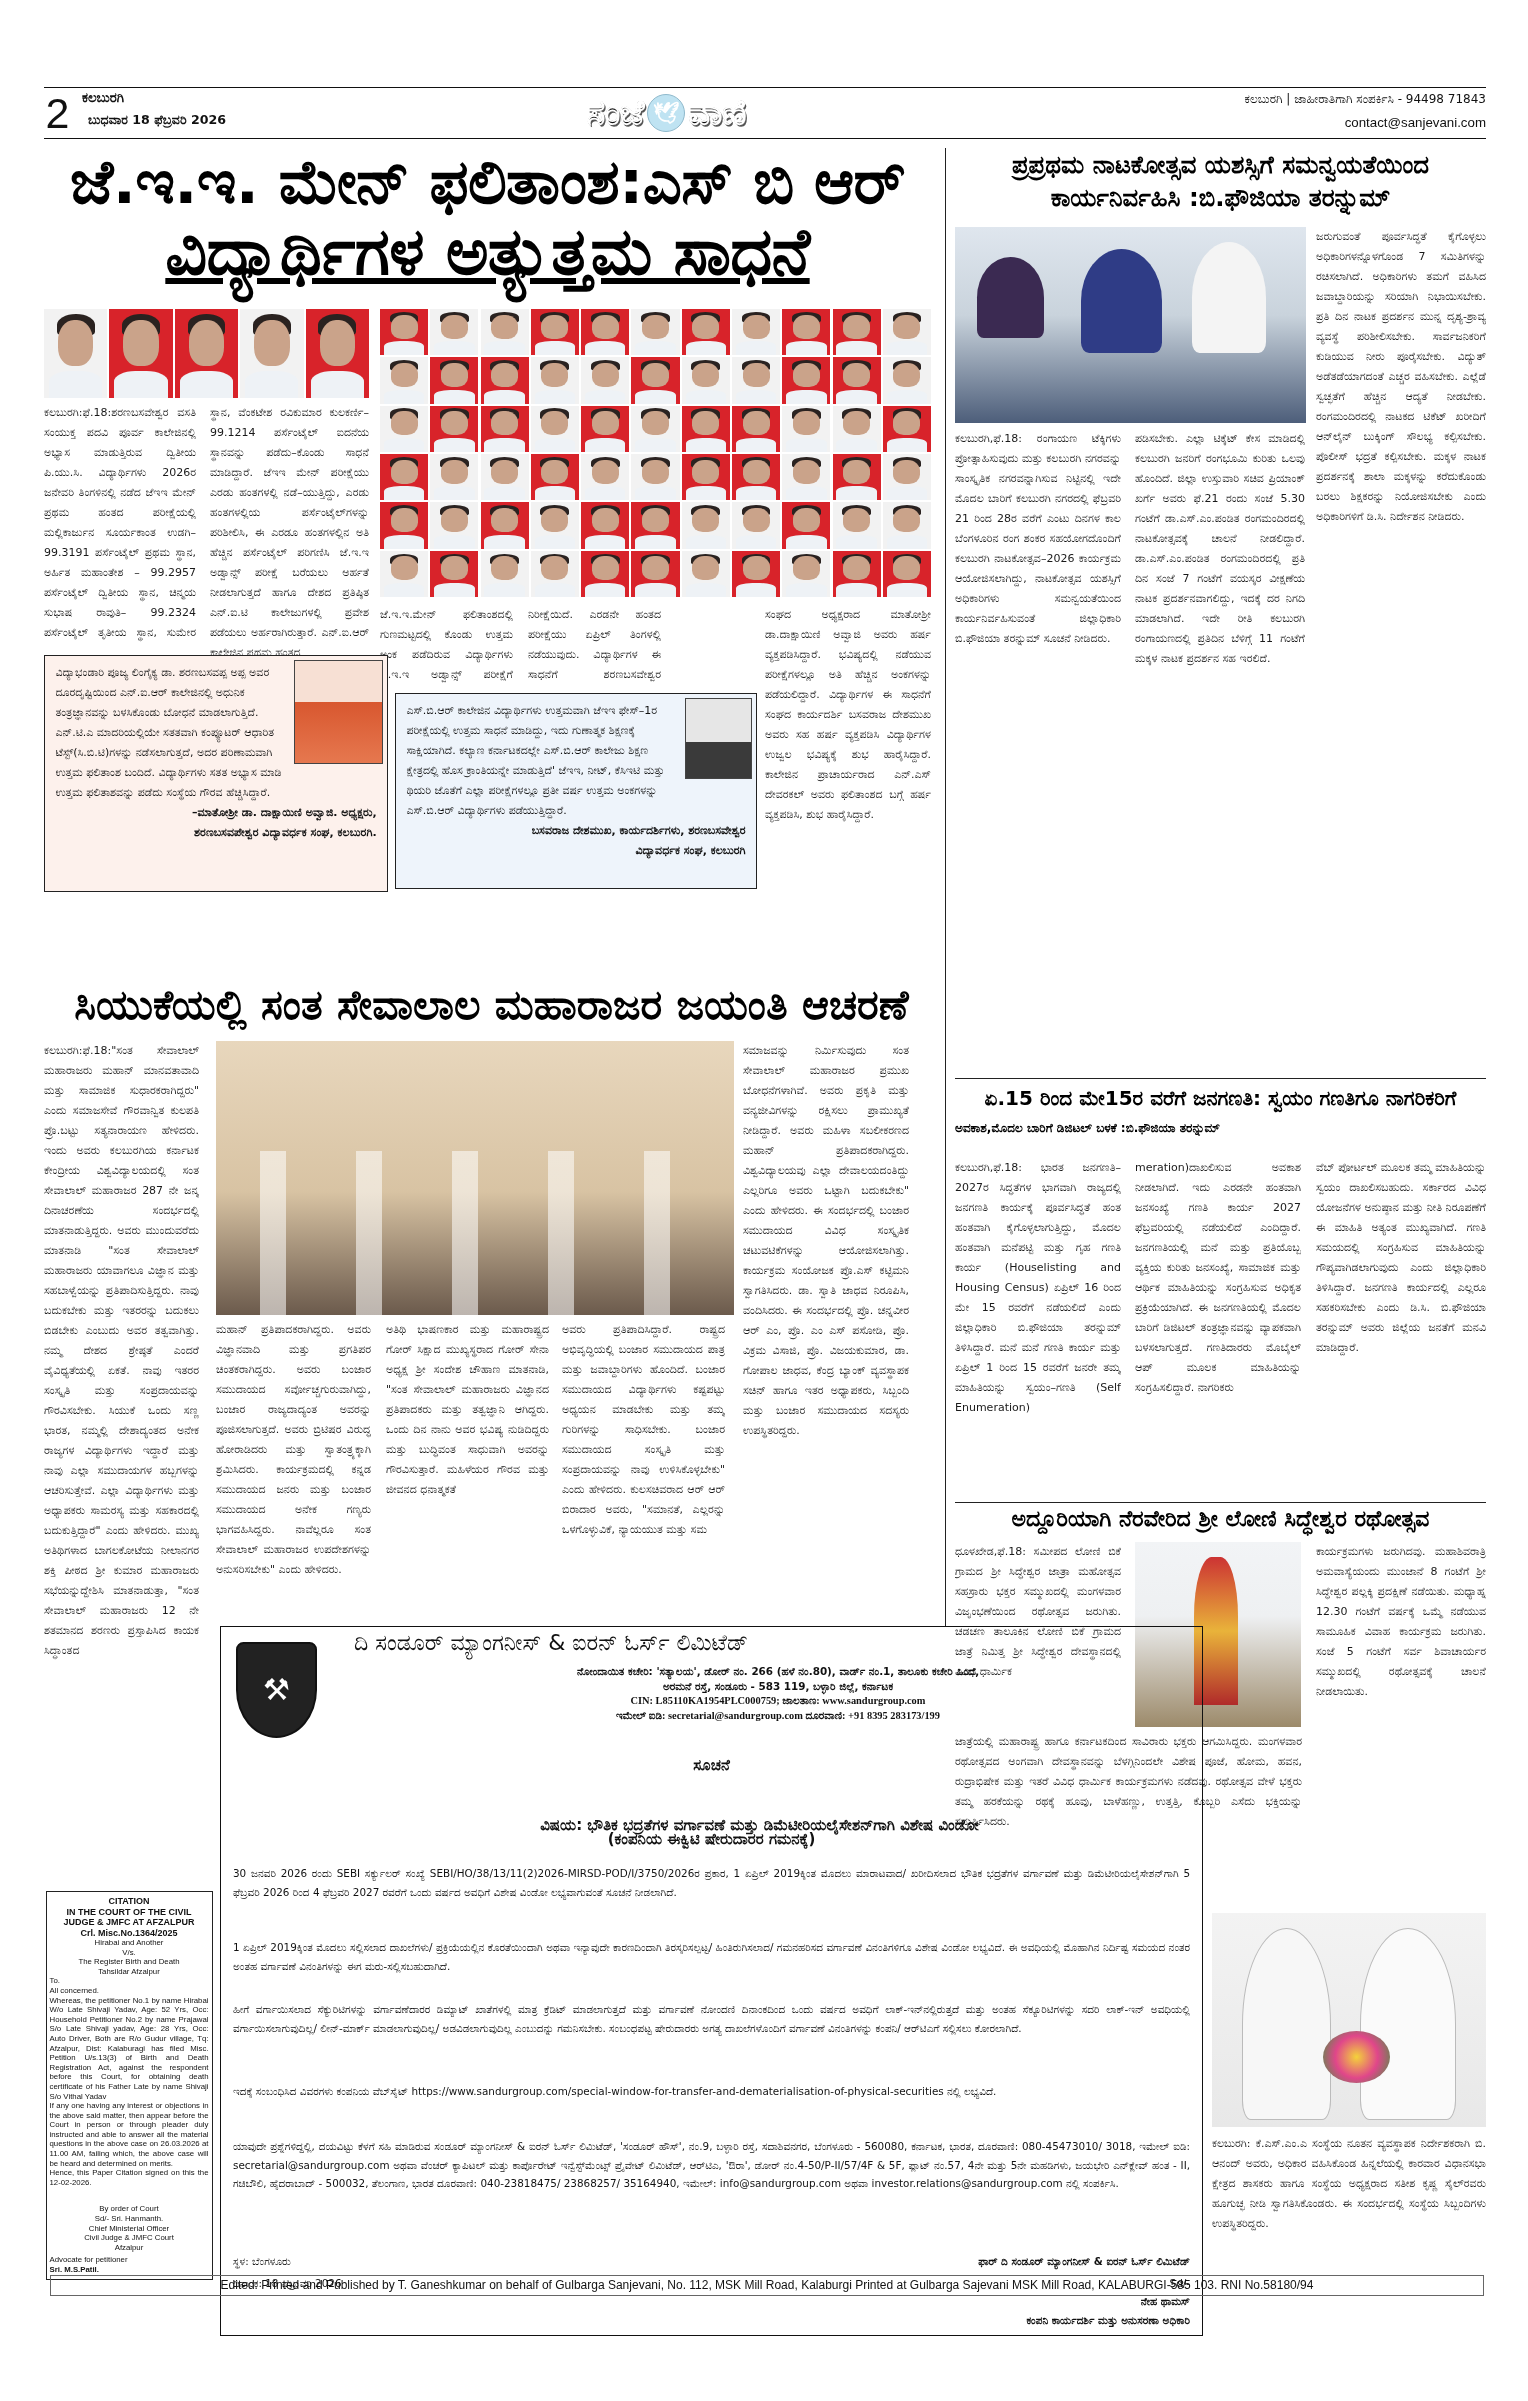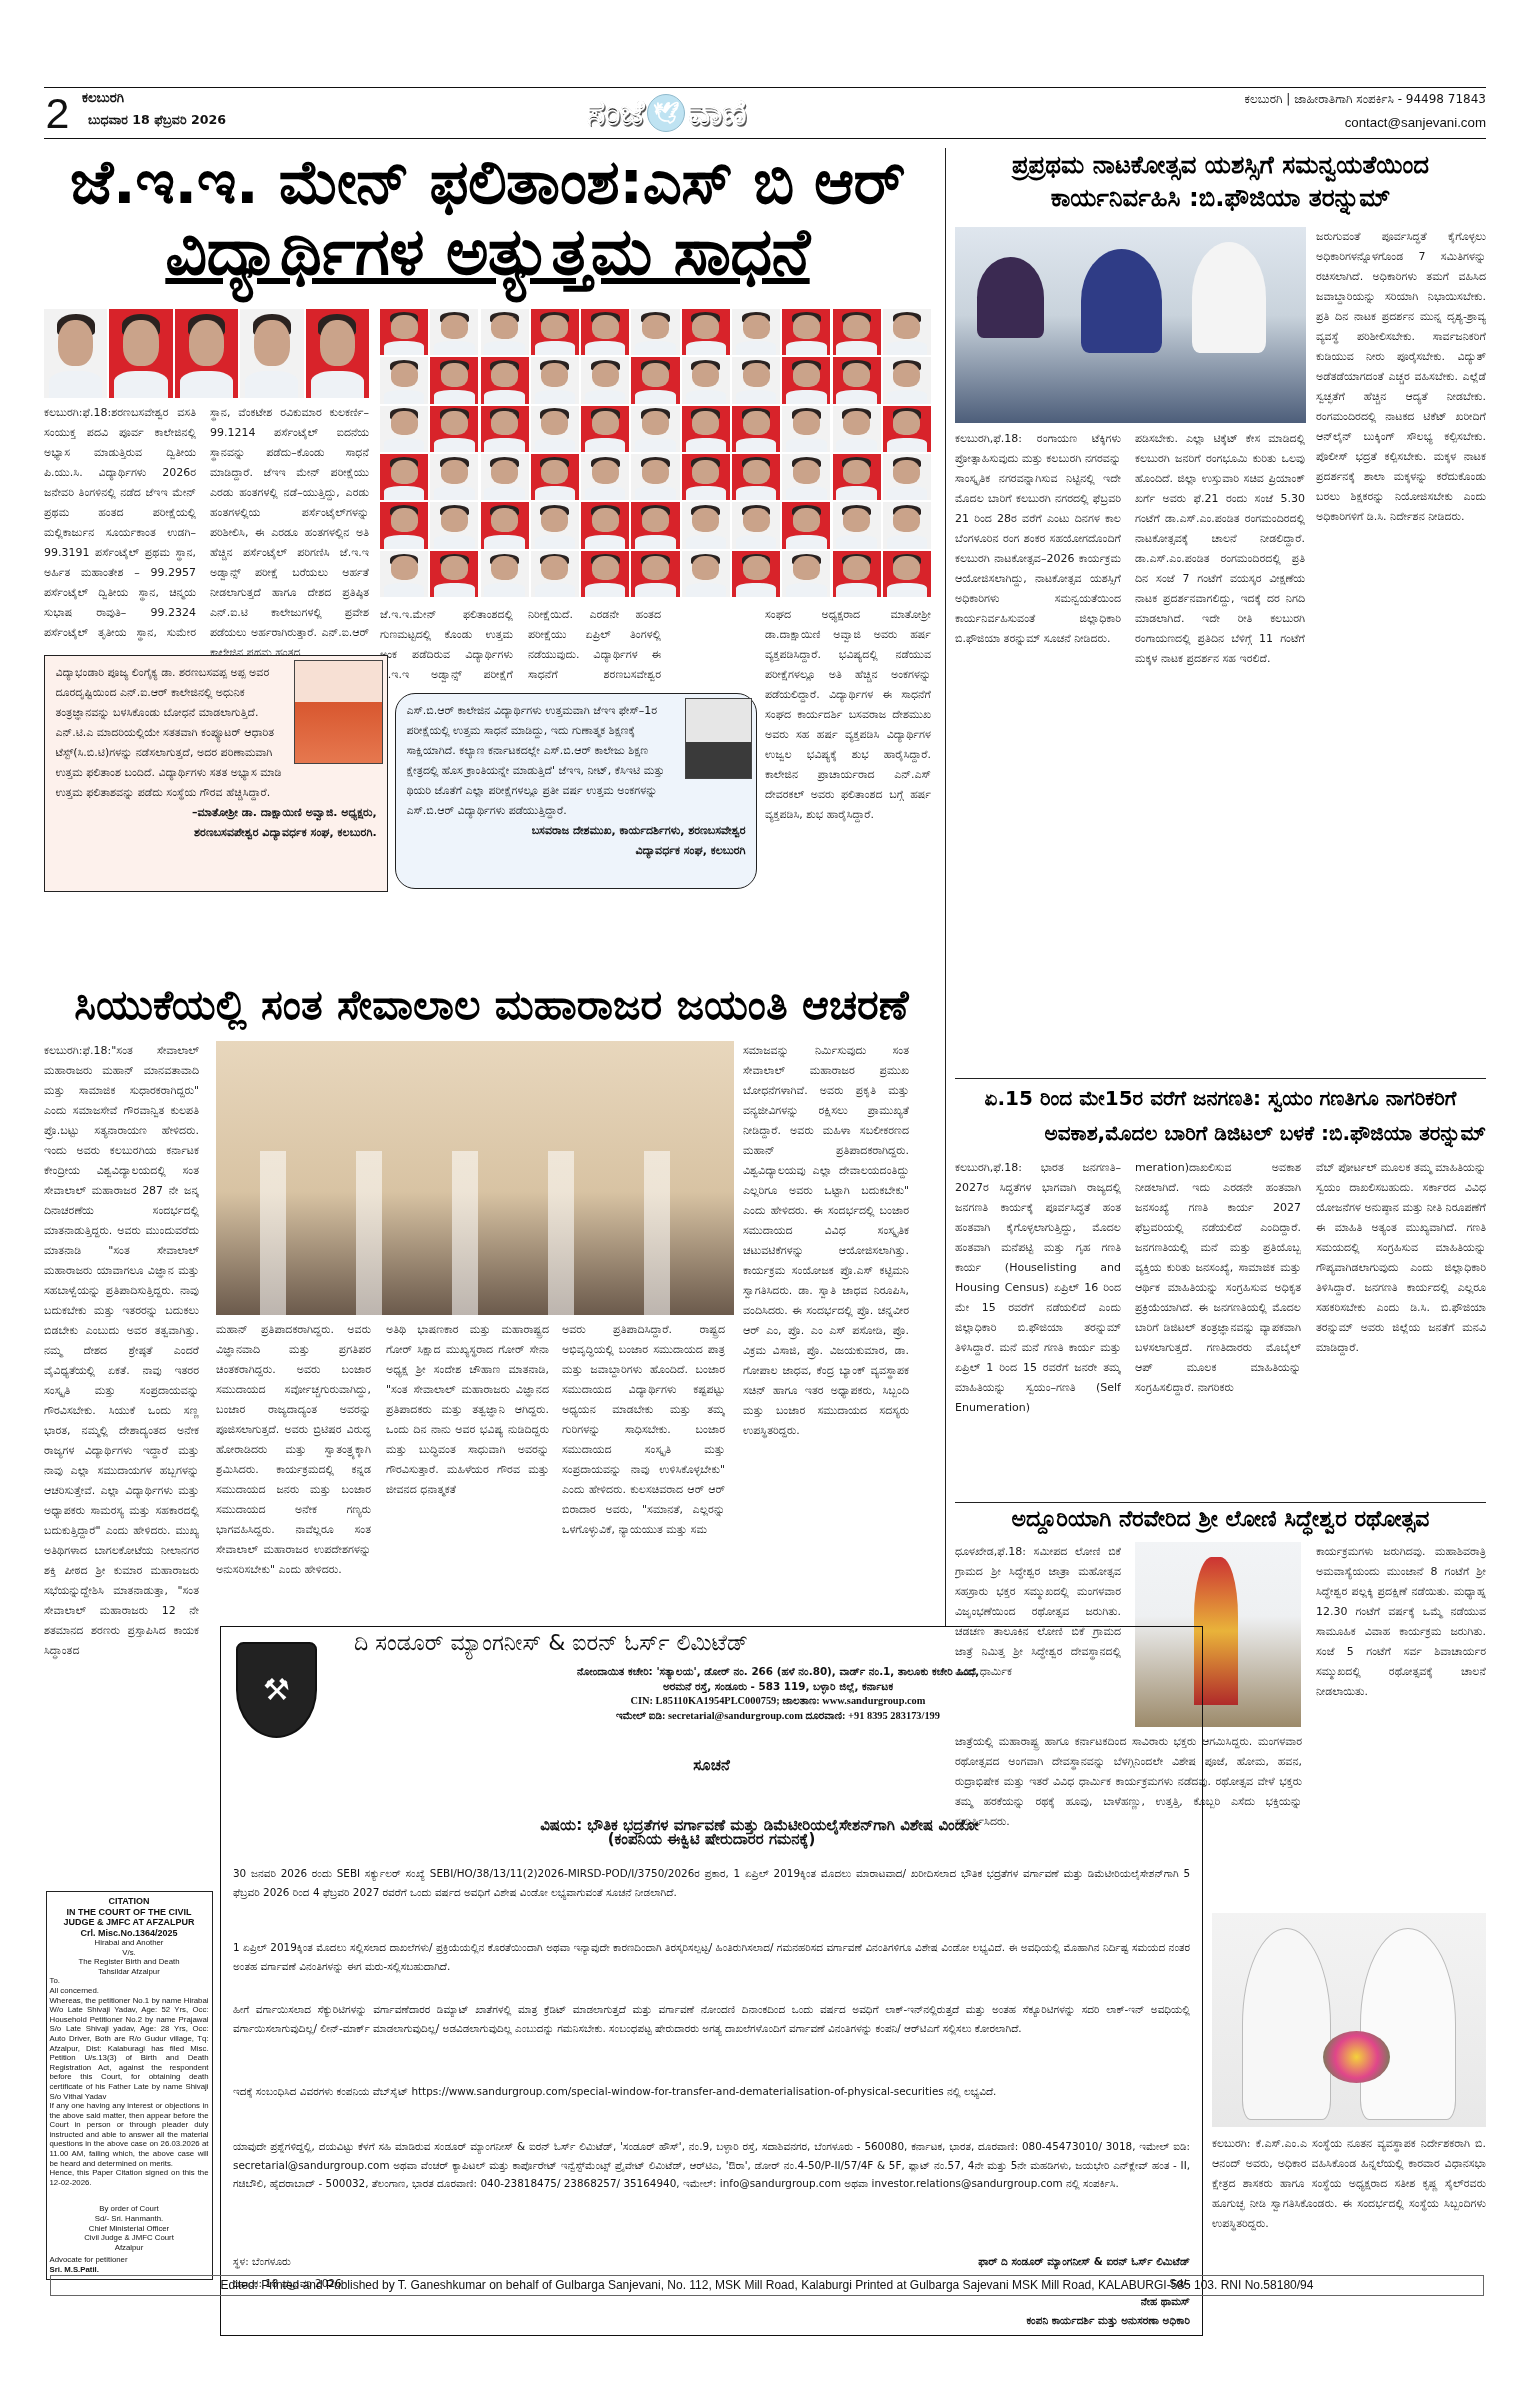--- a/index.html
+++ b/index.html
@@ -447,21 +447,21 @@
   <div class="col-text" style="position:absolute; left:484px; top:518px; width:133px; height:81px;">ನಿರೀಕ್ಷೆಯಿದೆ. ಎರಡನೇ ಹಂತದ ಪರೀಕ್ಷೆಯು ಏಪ್ರಿಲ್ ತಿಂಗಳಲ್ಲಿ ನಡೆಯುವುದು. ವಿದ್ಯಾರ್ಥಿಗಳ ಈ ಸಾಧನೆಗೆ ಶರಣಬಸವೇಶ್ವರ ವಿದ್ಯಾವರ್ಧಕ</div>
   <div class="col-text" style="position:absolute; left:721px; top:518px; width:166px; height:311px;">ಸಂಘದ ಅಧ್ಯಕ್ಷರಾದ ಮಾತೋಶ್ರೀ ಡಾ.ದಾಕ್ಷಾಯಿಣಿ ಅವ್ವಾಜಿ ಅವರು ಹರ್ಷ ವ್ಯಕ್ತಪಡಿಸಿದ್ದಾರೆ. ಭವಿಷ್ಯದಲ್ಲಿ ನಡೆಯುವ ಪರೀಕ್ಷೆಗಳಲ್ಲೂ ಅತಿ ಹೆಚ್ಚಿನ ಅಂಕಗಳನ್ನು ಪಡೆಯಲಿದ್ದಾರೆ. ವಿದ್ಯಾರ್ಥಿಗಳ ಈ ಸಾಧನೆಗೆ ಸಂಘದ ಕಾರ್ಯದರ್ಶಿ ಬಸವರಾಜ ದೇಶಮುಖ ಅವರು ಸಹ ಹರ್ಷ ವ್ಯಕ್ತಪಡಿಸಿ ವಿದ್ಯಾರ್ಥಿಗಳ ಉಜ್ವಲ ಭವಿಷ್ಯಕ್ಕೆ ಶುಭ ಹಾರೈಸಿದ್ದಾರೆ. ಕಾಲೇಜಿನ ಪ್ರಾಚಾರ್ಯರಾದ ಎನ್.ಎಸ್ ದೇವರಕಲ್ ಅವರು ಫಲಿತಾಂಶದ ಬಗ್ಗೆ ಹರ್ಷ ವ್ಯಕ್ತಪಡಿಸಿ, ಶುಭ ಹಾರೈಸಿದ್ದಾರೆ.</div>
 
   <div class="quote-box" style="left:0; top:568px; width:344px; height:237px; background:#fdf1ec;">
     <div class="pic" style="background:linear-gradient(#f7e0d4 0,#f7e0d4 40%,#d8572f 40%,#e6784f 100%);"></div>
     <div>ವಿದ್ಯಾಭಂಡಾರಿ ಪೂಜ್ಯ ಲಿಂಗೈಕ್ಯ ಡಾ. ಶರಣಬಸವಪ್ಪ ಅಪ್ಪ ಅವರ ದೂರದೃಷ್ಟಿಯಿಂದ ಎನ್.ಐ.ಆರ್ ಕಾಲೇಜಿನಲ್ಲಿ ಅಧುನಿಕ ತಂತ್ರಜ್ಞಾನವನ್ನು ಬಳಸಿಕೊಂಡು ಬೋಧನೆ ಮಾಡಲಾಗುತ್ತಿದೆ. ಎನ್.ಟಿ.ಎ ಮಾದರಿಯಲ್ಲಿಯೇ ಸತತವಾಗಿ ಕಂಪ್ಯೂಟರ್ ಆಧಾರಿತ ಟೆಸ್ಟ್(ಸಿ.ಬಿ.ಟಿ)ಗಳನ್ನು ನಡೆಸಲಾಗುತ್ತದೆ, ಅದರ ಪರಿಣಾಮವಾಗಿ ಉತ್ತಮ ಫಲಿತಾಂಶ ಬಂದಿದೆ. ವಿದ್ಯಾರ್ಥಿಗಳು ಸತತ ಅಭ್ಯಾಸ ಮಾಡಿ ಉತ್ತಮ ಫಲಿತಾಶವನ್ನು ಪಡೆದು ಸಂಸ್ಥೆಯ ಗೌರವ ಹೆಚ್ಚಿಸಿದ್ದಾರೆ.</div>
     <div class="sig">–ಮಾತೋಶ್ರೀ ಡಾ. ದಾಕ್ಷಾಯಿಣಿ ಅವ್ವಾಜಿ. ಅಧ್ಯಕ್ಷರು,</div>
     <div class="sig">ಶರಣಬಸವಪೇಶ್ವರ ವಿದ್ಯಾವರ್ಧಕ ಸಂಘ, ಕಲಬುರಗಿ.</div>
   </div>
 
-  <div class="quote-box" style="left:351px; top:606px; width:362px; height:196px; background:#eef4fb;border-radius:20px;">
+  <div class="quote-box" style="left:351px; top:606px; width:362px; height:196px; background:#eef4fb;">
     <div class="pic" style="width:67px; height:81px; background:linear-gradient(#e6e6e6 0,#e6e6e6 55%,#3a3a3a 55%);"></div>
     <div>ಎಸ್.ಬಿ.ಆರ್ ಕಾಲೇಜಿನ ವಿದ್ಯಾರ್ಥಿಗಳು ಉತ್ತಮವಾಗಿ ಜೆಇಇ ಫೇಸ್–1ರ ಪರೀಕ್ಷೆಯಲ್ಲಿ ಉತ್ತಮ ಸಾಧನೆ ಮಾಡಿದ್ದು, ಇದು ಗುಣಾತ್ಮಕ ಶಿಕ್ಷಣಕ್ಕೆ ಸಾಕ್ಷಿಯಾಗಿದೆ. ಕಲ್ಯಾಣ ಕರ್ನಾಟಕದಲ್ಲೇ ಎಸ್.ಬಿ.ಆರ್ ಕಾಲೇಜು ಶಿಕ್ಷಣ ಕ್ಷೇತ್ರದಲ್ಲಿ ಹೊಸ ಕ್ರಾಂತಿಯನ್ನೇ ಮಾಡುತ್ತಿದೆ' ಜೆಇಇ, ನೀಟ್, ಕೆಸಿಇಟಿ ಮತ್ತು ಥಿಯರಿ ಜೊತೆಗೆ ಎಲ್ಲಾ ಪರೀಕ್ಷೆಗಳಲ್ಲೂ ಪ್ರತೀ ವರ್ಷ ಉತ್ತಮ ಅಂಕಗಳನ್ನು ಎಸ್.ಬಿ.ಆರ್ ವಿದ್ಯಾರ್ಥಿಗಳು ಪಡೆಯುತ್ತಿದ್ದಾರೆ.</div>
     <div class="sig">ಬಸವರಾಜ ದೇಶಮುಖ, ಕಾರ್ಯದರ್ಶಿಗಳು, ಶರಣಬಸವೇಶ್ವರ</div>
     <div class="sig">ವಿದ್ಯಾವರ್ಧಕ ಸಂಘ, ಕಲಬುರಗಿ</div>
   </div>
 
   <div class="vline" style="left:901px; top:61px; height:1479px;"></div>
 
   <div class="hl" style="position:absolute; left:0; top:896px; width:895px; text-align:center; font-size:41px;">ಸಿಯುಕೆಯಲ್ಲಿ ಸಂತ ಸೇವಾಲಾಲ ಮಹಾರಾಜರ ಜಯಂತಿ ಆಚರಣೆ</div>
 
@@ -484,21 +484,21 @@
     <div style="position:absolute; left:126px; top:22px; width:81px; height:104px; border-radius:50% 50% 10% 10%; background:#2f3c86;"></div>
     <div style="position:absolute; left:237px; top:15px; width:74px; height:111px; border-radius:50% 50% 10% 10%; background:#f4f4f4;"></div>
   </div>
   <div class="col-text" style="position:absolute; left:1272px; top:140px; width:170px; height:843px;">ಜರುಗುವಂತೆ ಪೂರ್ವಸಿದ್ಧತೆ ಕೈಗೊಳ್ಳಲು ಅಧಿಕಾರಿಗಳನ್ನೊಳಗೊಂಡ 7 ಸಮಿತಿಗಳನ್ನು ರಚಿಸಲಾಗಿದೆ. ಅಧಿಕಾರಿಗಳು ತಮಗೆ ವಹಿಸಿದ ಜವಾಬ್ದಾರಿಯನ್ನು ಸರಿಯಾಗಿ ನಿಭಾಯಿಸಬೇಕು. ಪ್ರತಿ ದಿನ ನಾಟಕ ಪ್ರದರ್ಶನ ಮುನ್ನ ದೃಶ್ಯ-ಶ್ರಾವ್ಯ ವ್ಯವಸ್ಥೆ ಪರಿಶೀಲಿಸಬೇಕು. ಸಾರ್ವಜನಿಕರಿಗೆ ಕುಡಿಯುವ ನೀರು ಪೂರೈಸಬೇಕು. ವಿದ್ಯುತ್ ಅಡೆತಡೆಯಾಗದಂತೆ ಎಚ್ಚರ ವಹಿಸಬೇಕು. ಎಲ್ಲೆಡೆ ಸ್ವಚ್ಛತೆಗೆ ಹೆಚ್ಚಿನ ಆದ್ಯತೆ ನೀಡಬೇಕು. ರಂಗಮಂದಿರದಲ್ಲಿ ನಾಟಕದ ಟಿಕೆಟ್ ಖರೀದಿಗೆ ಆನ್‌ಲೈನ್ ಬುಕ್ಕಿಂಗ್ ಸೌಲಭ್ಯ ಕಲ್ಪಿಸಬೇಕು. ಪೊಲೀಸ್ ಭದ್ರತೆ ಕಲ್ಪಿಸಬೇಕು. ಮಕ್ಕಳ ನಾಟಕ ಪ್ರದರ್ಶನಕ್ಕೆ ಶಾಲಾ ಮಕ್ಕಳನ್ನು ಕರೆದುಕೊಂಡು ಬರಲು ಶಿಕ್ಷಕರನ್ನು ನಿಯೋಜಿಸಬೇಕು ಎಂದು ಅಧಿಕಾರಿಗಳಿಗೆ ಡಿ.ಸಿ. ನಿರ್ದೇಶನ ನೀಡಿದರು.</div>
   <div class="col-text" style="position:absolute; left:911px; top:342px; width:166px; height:643px;">ಕಲಬುರಗಿ,ಫೆ.18: ರಂಗಾಯಣ ಟೆಕ್ಕಿಗಳು ಪ್ರೋತ್ಸಾಹಿಸುವುದು ಮತ್ತು ಕಲಬುರಗಿ ನಗರವನ್ನು ಸಾಂಸ್ಕೃತಿಕ ನಗರವನ್ನಾಗಿಸುವ ನಿಟ್ಟಿನಲ್ಲಿ ಇದೇ ಮೊದಲ ಬಾರಿಗೆ ಕಲಬುರಗಿ ನಗರದಲ್ಲಿ ಫೆಬ್ರವರಿ 21 ರಿಂದ 28ರ ವರೆಗೆ ಎಂಟು ದಿನಗಳ ಕಾಲ ಬೆಂಗಳೂರಿನ ರಂಗ ಶಂಕರ ಸಹಯೋಗದೊಂದಿಗೆ ಕಲಬುರಗಿ ನಾಟಕೋತ್ಸವ–2026 ಕಾರ್ಯಕ್ರಮ ಆಯೋಜಿಸಲಾಗಿದ್ದು, ನಾಟಕೋತ್ಸವ ಯಶಸ್ಸಿಗೆ ಅಧಿಕಾರಿಗಳು ಸಮನ್ವಯತೆಯಿಂದ ಕಾರ್ಯನಿರ್ವಹಿಸುವಂತೆ ಜಿಲ್ಲಾಧಿಕಾರಿ ಬಿ.ಫೌಜಿಯಾ ತರನ್ನುಮ್ ಸೂಚನೆ ನೀಡಿದರು.</div>
   <div class="col-text" style="position:absolute; left:1091px; top:342px; width:170px; height:643px;">ಪಡಿಸಬೇಕು. ಎಲ್ಲಾ ಟಿಕ್ಕೆಟ್ ಕೇಸ ಮಾಡಿದಲ್ಲಿ ಕಲಬುರಗಿ ಜನರಿಗೆ ರಂಗಭೂಮಿ ಕುರಿತು ಒಲವು ಹೊಂದಿದೆ. ಜಿಲ್ಲಾ ಉಸ್ತುವಾರಿ ಸಚಿವ ಪ್ರಿಯಾಂಕ್ ಖರ್ಗೆ ಅವರು ಫೆ.21 ರಂದು ಸಂಜೆ 5.30 ಗಂಟೆಗೆ ಡಾ.ಎಸ್.ಎಂ.ಪಂಡಿತ ರಂಗಮಂದಿರದಲ್ಲಿ ನಾಟಕೋತ್ಸವಕ್ಕೆ ಚಾಲನೆ ನೀಡಲಿದ್ದಾರೆ. ಡಾ.ಎಸ್.ಎಂ.ಪಂಡಿತ ರಂಗಮಂದಿರದಲ್ಲಿ ಪ್ರತಿ ದಿನ ಸಂಜೆ 7 ಗಂಟೆಗೆ ವಯಸ್ಕರ ವೀಕ್ಷಣೆಯ ನಾಟಕ ಪ್ರದರ್ಶನವಾಗಲಿದ್ದು, ಇದಕ್ಕೆ ದರ ನಿಗದಿ ಮಾಡಲಾಗಿದೆ. ಇದೇ ರೀತಿ ಕಲಬುರಗಿ ರಂಗಾಯಣದಲ್ಲಿ ಪ್ರತಿದಿನ ಬೆಳಿಗ್ಗೆ 11 ಗಂಟೆಗೆ ಮಕ್ಕಳ ನಾಟಕ ಪ್ರದರ್ಶನ ಸಹ ಇರಲಿದೆ.</div>
 
   <div class="hline" style="left:911px; top:991px; width:531px;"></div>
 
   <div class="hl" style="position:absolute; left:911px; top:1000px; width:531px; font-size:20px; text-align:center;">ಏ.15 ರಿಂದ ಮೇ15ರ ವರೆಗೆ ಜನಗಣತಿ: ಸ್ವಯಂ ಗಣತಿಗೂ ನಾಗರಿಕರಿಗೆ</div>
-  <div class="hl" style="position:absolute; left:911px; top:1035px; width:531px; font-size:20px; text-align:right;">ಅವಕಾಶ,ಮೊದಲ ಬಾರಿಗೆ ಡಿಜಿಟಲ್ ಬಳಕೆ :ಬಿ.ಫೌಜಿಯಾ ತರನ್ನುಮ್</div>
+  <div class="hl" style="position:absolute; left:911px; top:1035px; width:531px; font-size:12px; text-align:left;">ಅವಕಾಶ,ಮೊದಲ ಬಾರಿಗೆ ಡಿಜಿಟಲ್ ಬಳಕೆ :ಬಿ.ಫೌಜಿಯಾ ತರನ್ನುಮ್</div>
   <div class="col-text" style="position:absolute; left:911px; top:1071px; width:166px; height:340px;">ಕಲಬುರಗಿ,ಫೆ.18: ಭಾರತ ಜನಗಣತಿ–2027ರ ಸಿದ್ಧತೆಗಳ ಭಾಗವಾಗಿ ರಾಜ್ಯದಲ್ಲಿ ಜನಗಣತಿ ಕಾರ್ಯಕ್ಕೆ ಪೂರ್ವಸಿದ್ಧತೆ ಹಂತ ಹಂತವಾಗಿ ಕೈಗೊಳ್ಳಲಾಗುತ್ತಿದ್ದು, ಮೊದಲ ಹಂತವಾಗಿ ಮನೆಪಟ್ಟಿ ಮತ್ತು ಗೃಹ ಗಣತಿ ಕಾರ್ಯ (Houselisting and Housing Census) ಏಪ್ರಿಲ್ 16 ರಿಂದ ಮೇ 15 ರವರೆಗೆ ನಡೆಯಲಿದೆ ಎಂದು ಜಿಲ್ಲಾಧಿಕಾರಿ ಬಿ.ಫೌಜಿಯಾ ತರನ್ನುಮ್ ತಿಳಿಸಿದ್ದಾರೆ. ಮನೆ ಮನೆ ಗಣತಿ ಕಾರ್ಯ ಮತ್ತು ಏಪ್ರಿಲ್ 1 ರಿಂದ 15 ರವರೆಗೆ ಜನರೇ ತಮ್ಮ ಮಾಹಿತಿಯನ್ನು ಸ್ವಯಂ–ಗಣತಿ (Self Enumeration)</div>
   <div class="col-text" style="position:absolute; left:1091px; top:1071px; width:166px; height:340px;">meration)ದಾಖಲಿಸುವ ಅವಕಾಶ ನೀಡಲಾಗಿದೆ. ಇದು ಎರಡನೇ ಹಂತವಾಗಿ ಜನಸಂಖ್ಯೆ ಗಣತಿ ಕಾರ್ಯ 2027 ಫೆಬ್ರವರಿಯಲ್ಲಿ ನಡೆಯಲಿದೆ ಎಂದಿದ್ದಾರೆ. ಜನಗಣತಿಯಲ್ಲಿ ಮನೆ ಮತ್ತು ಪ್ರತಿಯೊಬ್ಬ ವ್ಯಕ್ತಿಯ ಕುರಿತು ಜನಸಂಖ್ಯೆ, ಸಾಮಾಜಿಕ ಮತ್ತು ಆರ್ಥಿಕ ಮಾಹಿತಿಯನ್ನು ಸಂಗ್ರಹಿಸುವ ಅಧಿಕೃತ ಪ್ರಕ್ರಿಯೆಯಾಗಿದೆ. ಈ ಜನಗಣತಿಯಲ್ಲಿ ಮೊದಲ ಬಾರಿಗೆ ಡಿಜಿಟಲ್ ತಂತ್ರಜ್ಞಾನವನ್ನು ವ್ಯಾಪಕವಾಗಿ ಬಳಸಲಾಗುತ್ತದೆ. ಗಣತಿದಾರರು ಮೊಬೈಲ್ ಆಪ್ ಮೂಲಕ ಮಾಹಿತಿಯನ್ನು ಸಂಗ್ರಹಿಸಲಿದ್ದಾರೆ. ನಾಗರಿಕರು</div>
   <div class="col-text" style="position:absolute; left:1272px; top:1071px; width:170px; height:340px;">ವೆಬ್ ಪೋರ್ಟಲ್ ಮೂಲಕ ತಮ್ಮ ಮಾಹಿತಿಯನ್ನು ಸ್ವಯಂ ದಾಖಲಿಸಬಹುದು. ಸರ್ಕಾರದ ವಿವಿಧ ಯೋಜನೆಗಳ ಅನುಷ್ಠಾನ ಮತ್ತು ನೀತಿ ನಿರೂಪಣೆಗೆ ಈ ಮಾಹಿತಿ ಅತ್ಯಂತ ಮುಖ್ಯವಾಗಿದೆ. ಗಣತಿ ಸಮಯದಲ್ಲಿ ಸಂಗ್ರಹಿಸುವ ಮಾಹಿತಿಯನ್ನು ಗೌಪ್ಯವಾಗಿಡಲಾಗುವುದು ಎಂದು ಜಿಲ್ಲಾಧಿಕಾರಿ ತಿಳಿಸಿದ್ದಾರೆ. ಜನಗಣತಿ ಕಾರ್ಯದಲ್ಲಿ ಎಲ್ಲರೂ ಸಹಕರಿಸಬೇಕು ಎಂದು ಡಿ.ಸಿ. ಬಿ.ಫೌಜಿಯಾ ತರನ್ನುಮ್ ಅವರು ಜಿಲ್ಲೆಯ ಜನತೆಗೆ ಮನವಿ ಮಾಡಿದ್ದಾರೆ.</div>
 
   <div class="hline" style="left:911px; top:1415px; width:531px;"></div>
 
   <div class="hl" style="position:absolute; left:911px; top:1420px; width:531px; font-size:22px; text-align:center;">ಅದ್ದೂರಿಯಾಗಿ ನೆರವೇರಿದ ಶ್ರೀ ಲೋಣಿ ಸಿದ್ಧೇಶ್ವರ ರಥೋತ್ಸವ</div>
   <div class="col-text" style="position:absolute; left:911px; top:1455px; width:166px; height:174px;">ಧೂಳಖೇಡ,ಫೆ.18: ಸಮೀಪದ ಲೋಣಿ ಬಿಕೆ ಗ್ರಾಮದ ಶ್ರೀ ಸಿದ್ಧೇಶ್ವರ ಜಾತ್ರಾ ಮಹೋತ್ಸವ ಸಹಸ್ರಾರು ಭಕ್ತರ ಸಮ್ಮುಖದಲ್ಲಿ ಮಂಗಳವಾರ ವಿಜೃಂಭಣೆಯಿಂದ ರಥೋತ್ಸವ ಜರುಗಿತು. ಚಡಚಣ ತಾಲೂಕಿನ ಲೋಣಿ ಬಿಕೆ ಗ್ರಾಮದ ಜಾತ್ರೆ ನಿಮಿತ್ತ ಶ್ರೀ ಸಿದ್ಧೇಶ್ವರ ದೇವಸ್ಥಾನದಲ್ಲಿ ವಿವಿಧ ಧಾರ್ಮಿಕ</div>
   <div class="photo" style="left:1091px; top:1455px; width:166px; height:185px; background:linear-gradient(180deg,#f2f4f6 0%,#eef0f2 40%,#9c8a6a 100%);">
     <div style="position:absolute; left:59px; top:15px; width:44px; height:148px; border-radius:40% 40% 0 0; background:linear-gradient(180deg,#c33,#e9b33a,#b02a2a);"></div>

